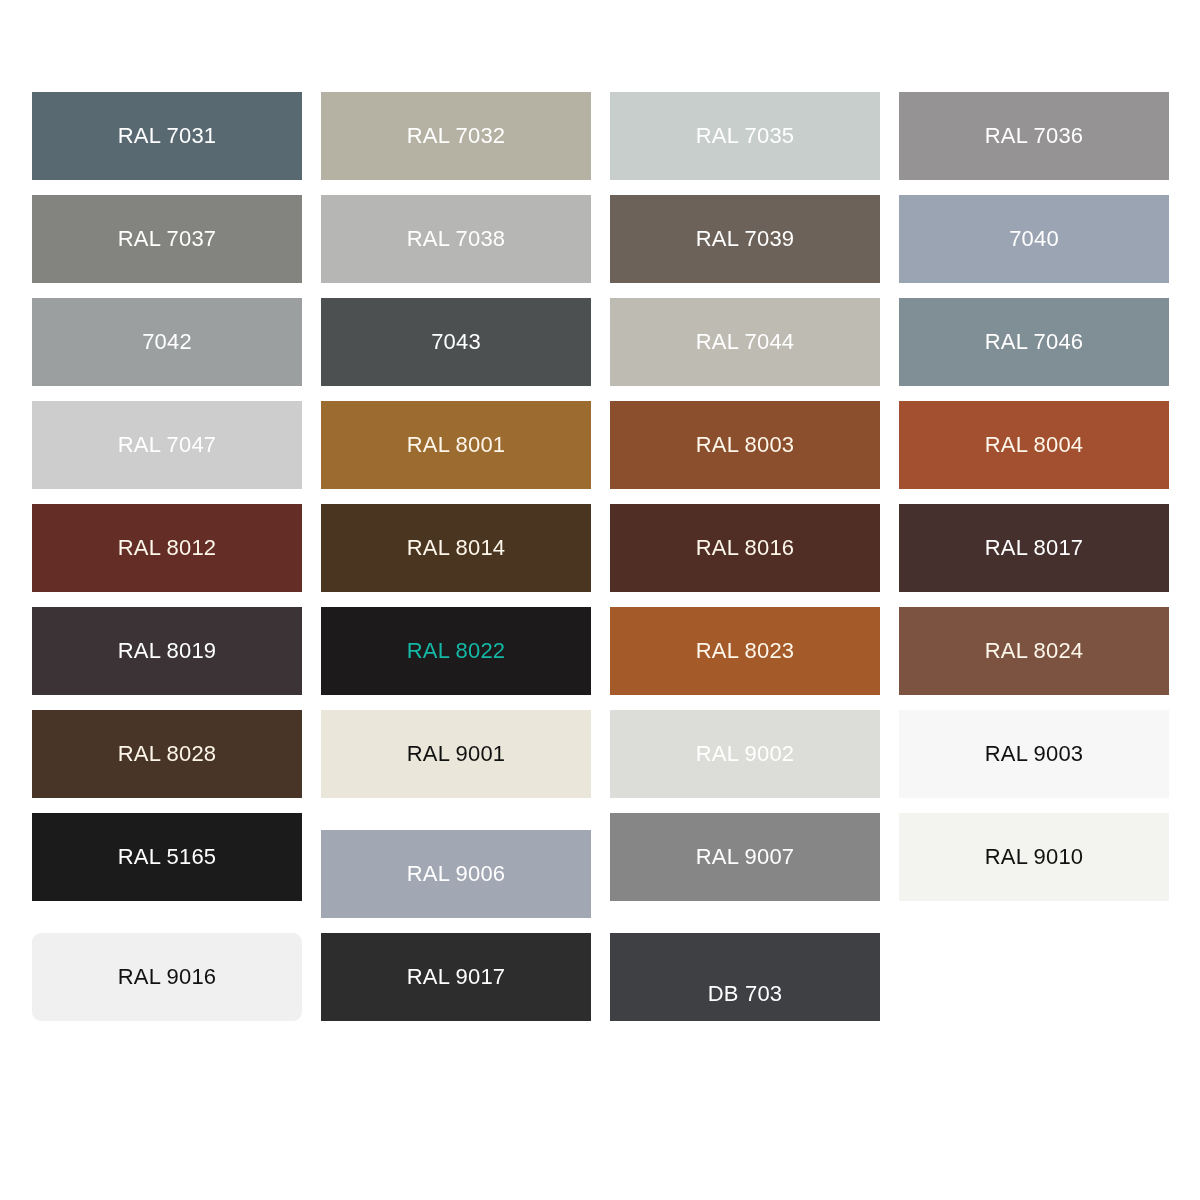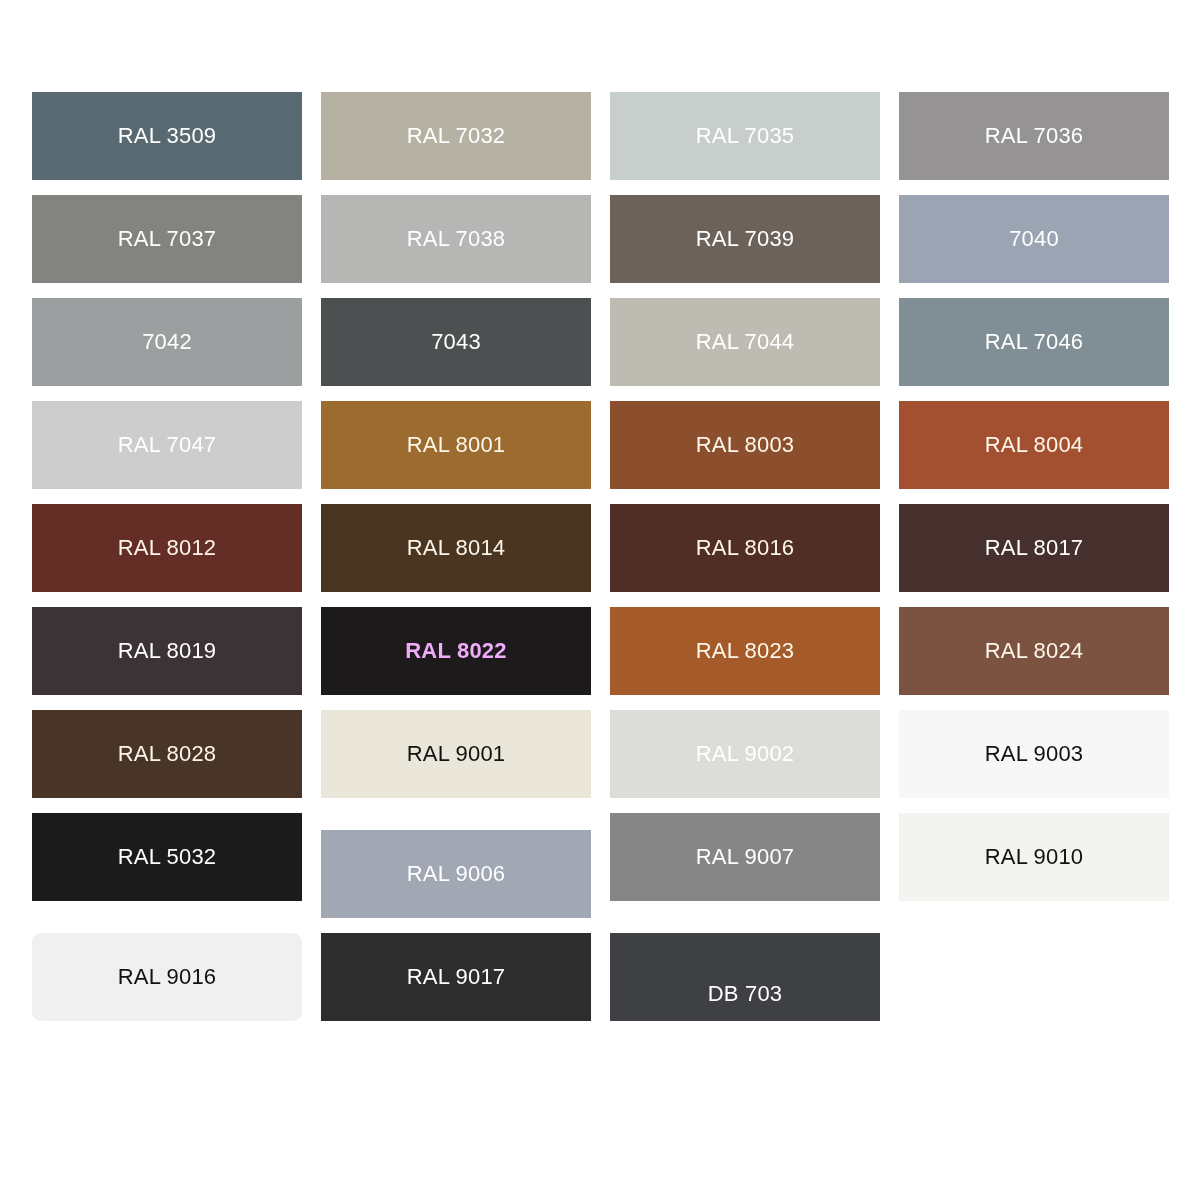--- a/index.html
+++ b/index.html
@@ -39,21 +39,21 @@
     line-height: 1;
     white-space: nowrap;
     font-family: "Liberation Sans", sans-serif;
   }
 </style>
 </head>
 <body>
 
 <div id="swatch-grid">
     <div class="swatch" style="background: rgb(88, 105, 113);">
-      <span class="swatch-label" style="color: rgb(255, 255, 255);">RAL 3509</span>
+      <span class="swatch-label" style="color: rgb(255, 255, 255);">RAL 7031</span>
     </div>
     <div class="swatch" style="background: rgb(181, 178, 164);">
       <span class="swatch-label" style="color: rgb(255, 255, 255);">RAL 7032</span>
     </div>
     <div class="swatch" style="background: rgb(200, 206, 204);">
       <span class="swatch-label" style="color: rgb(255, 255, 255);">RAL 7035</span>
     </div>
     <div class="swatch" style="background: rgb(149, 147, 147);">
       <span class="swatch-label" style="color: rgb(255, 255, 255);">RAL 7036</span>
     </div>
@@ -102,42 +102,42 @@
     <div class="swatch" style="background: rgb(80, 46, 37);">
       <span class="swatch-label" style="color: rgb(253, 246, 234);">RAL 8016</span>
     </div>
     <div class="swatch" style="background: rgb(69, 48, 45); text-align: right;">
       <span class="swatch-label" style="color: rgb(255, 255, 255);">RAL 8017</span>
     </div>
     <div class="swatch" style="background: rgb(59, 51, 53);">
       <span class="swatch-label" style="color: rgb(255, 255, 255);">RAL 8019</span>
     </div>
     <div class="swatch" style="background: rgb(28, 26, 26);">
-      <span class="swatch-label" style="color: #f0abfc; font-weight: bold;">RAL 8022</span>
+      <span class="swatch-label" style="color: #14b8a6;">RAL 8022</span>
     </div>
     <div class="swatch" style="background: rgb(165, 90, 42);">
       <span class="swatch-label" style="color: rgb(253, 246, 234);">RAL 8023</span>
     </div>
     <div class="swatch" style="background: rgb(124, 83, 64);">
       <span class="swatch-label" style="color: rgb(253, 246, 234);">RAL 8024</span>
     </div>
     <div class="swatch" style="background: rgb(73, 53, 40);">
       <span class="swatch-label" style="color: rgb(253, 246, 234);">RAL 8028</span>
     </div>
     <div class="swatch" style="background: rgb(234, 230, 218);">
       <span class="swatch-label" style="color: rgb(17, 17, 17);">RAL 9001</span>
     </div>
     <div class="swatch" style="background: rgb(220, 220, 216);">
       <span class="swatch-label" style="color: rgb(255, 255, 255);">RAL 9002</span>
     </div>
     <div class="swatch" style="background: rgb(247, 247, 247);">
       <span class="swatch-label" style="color: rgb(17, 17, 17);">RAL 9003</span>
     </div>
     <div class="swatch" style="background: rgb(27, 27, 27);">
-      <span class="swatch-label" style="color: rgb(255, 255, 255);">RAL 5032</span>
+      <span class="swatch-label" style="color: rgb(255, 255, 255);">RAL 5165</span>
     </div>
     <div class="swatch" style="background: rgb(162, 167, 180); margin-top: 17px;">
       <span class="swatch-label" style="color: rgb(255, 255, 255);">RAL 9006</span>
     </div>
     <div class="swatch" style="background: rgb(134, 134, 134);">
       <span class="swatch-label" style="color: rgb(255, 255, 255);">RAL 9007</span>
     </div>
     <div class="swatch" style="background: rgb(243, 243, 239);">
       <span class="swatch-label" style="color: rgb(17, 17, 17);">RAL 9010</span>
     </div>

